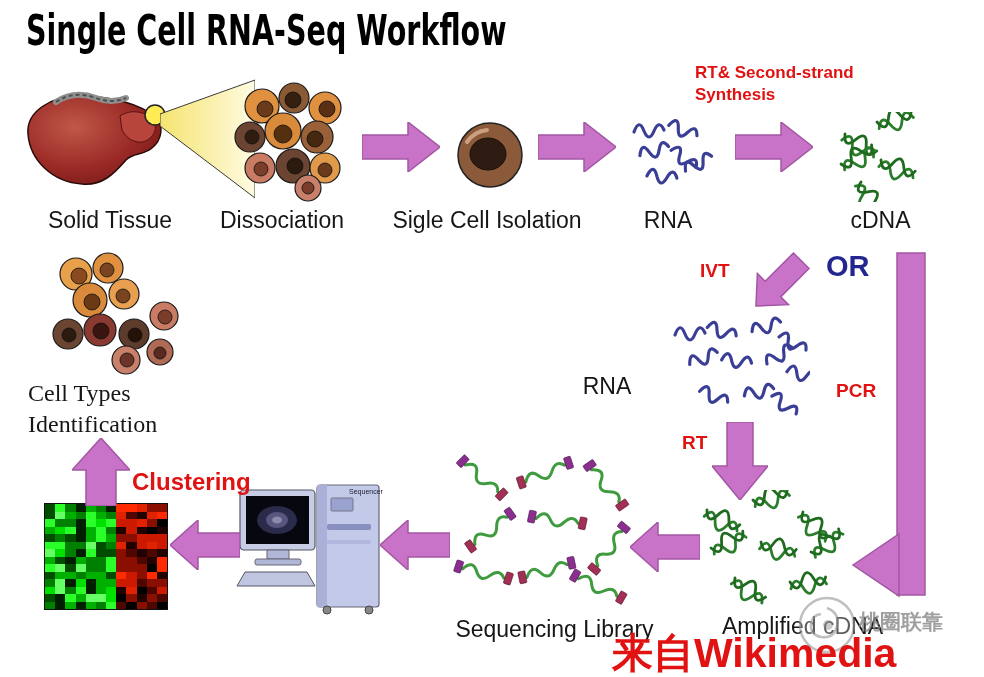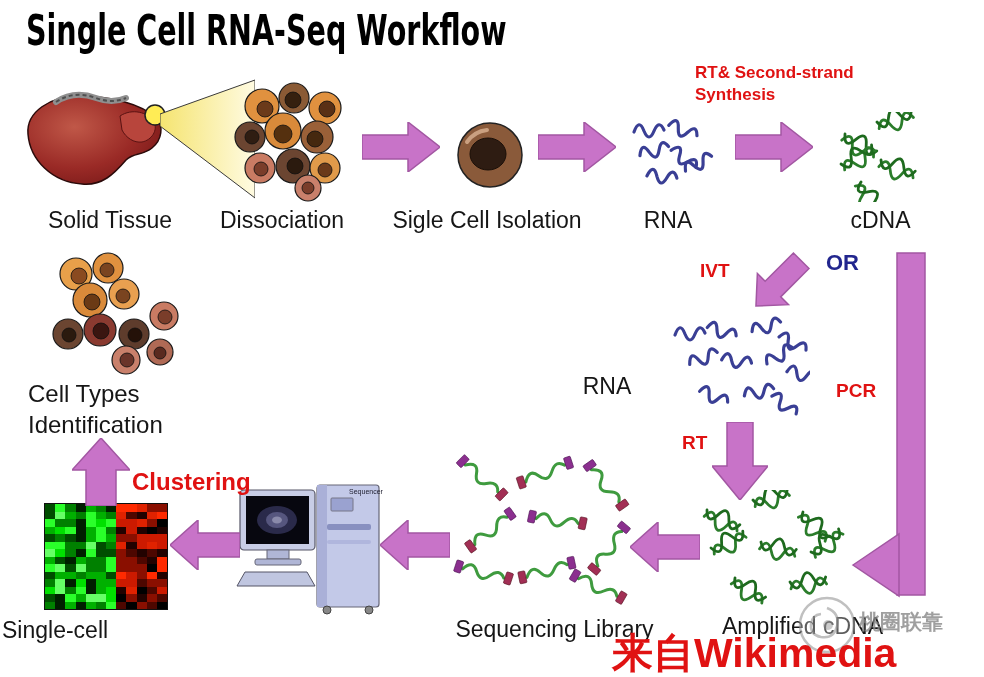--- a/index.html
+++ b/index.html
@@ -6,21 +6,21 @@
   .stage{position:relative;width:984px;height:677px;background:#fff;overflow:hidden;
          font-family:"Liberation Sans",sans-serif;}
   .abs{position:absolute;}
   .title{font-family:"DejaVu Sans",sans-serif;font-weight:800;font-size:42px;color:#000;
          white-space:nowrap;transform:scaleX(.68);transform-origin:left top;letter-spacing:0;}
   .lbl{font-size:23px;color:#161616;line-height:29px;}
   .lbl.big{font-size:24px;line-height:31px;}
   .center{text-align:center;}
   .red-lbl{color:var(--red);font-weight:bold;font-size:19px;white-space:nowrap;}
   .red-lbl.small{font-size:17px;line-height:22px;}
-  .navy-lbl{color:var(--navy);font-weight:bold;font-size:22px;}
+  .navy-lbl{color:var(--navy);font-weight:bold;font-size:29px;}
   .arrow-fill{fill:var(--arrow);stroke:var(--arrow-stroke);stroke-width:1.5px;}
   .rna-squig{stroke:var(--rna-blue);stroke-width:3.2;fill:none;stroke-linecap:round;}
   .dna-squig{stroke:var(--dna-green);stroke-width:2.8;fill:none;stroke-linecap:round;}
   .dna-squig.dark{stroke:#1e6a1e;}
   .lib-wave{stroke:#3f9b3f;stroke-width:3;fill:none;stroke-linecap:round;}
   .lib-capA{fill:#8b2f8f;stroke:#4a1050;stroke-width:.6;}
   .lib-capB{fill:#a22f55;stroke:#55101f;stroke-width:.6;}
   .cellb{stroke:#1a1a1a;stroke-width:1.2;}
   .celln{stroke:#101010;stroke-width:.8;}
   .heatmap{display:grid;grid-template-columns:repeat(12,1fr);grid-auto-rows:1fr;
@@ -493,21 +493,20 @@
       <div style="background: rgb(0, 176, 0);"></div>
       <div style="background: rgb(0, 128, 0);"></div>
       <div style="background: rgb(42, 255, 42);"></div>
       <div style="background: rgb(77, 7, 0);"></div>
       <div style="background: rgb(0, 0, 0);"></div>
       <div style="background: rgb(138, 15, 0);"></div>
       <div style="background: rgb(77, 7, 0);"></div>
       <div style="background: rgb(0, 0, 0);"></div>
     </div>
   <div class="abs lbl" style="left:2px;top:616px;width:250px;">
-    <div>Single-cell</div>
   </div>
 
   <svg class="abs" style="left:72px;top:438px;" width="58" height="68">
     <polygon class="arrow-fill" points="29,0 58,32 44,32 44,68 14,68 14,32 0,32"></polygon>
   </svg>
   <div class="abs red-lbl" style="left:132px;top:468px;font-size:24px;">Clustering</div>
 
   <svg class="abs" style="left:38px;top:252px;" width="145" height="130">
     <circle class="cellb" cx="38" cy="22" r="16" fill="#e8a04a"></circle>
       <circle class="celln" cx="41" cy="24" r="8" fill="#8a4a20"></circle>
@@ -523,21 +522,21 @@
       <circle class="celln" cx="63" cy="79" r="8" fill="#3a1510"></circle>
     <circle class="cellb" cx="96" cy="82" r="15" fill="#5e3c2c"></circle>
       <circle class="celln" cx="97" cy="83" r="7" fill="#241108"></circle>
     <circle class="cellb" cx="126" cy="64" r="14" fill="#c97b63"></circle>
       <circle class="celln" cx="127" cy="65" r="7" fill="#7a3d2a"></circle>
     <circle class="cellb" cx="88" cy="108" r="14" fill="#c9806b"></circle>
       <circle class="celln" cx="89" cy="108" r="7" fill="#6b352a"></circle>
     <circle class="cellb" cx="122" cy="100" r="13" fill="#b06a55"></circle>
       <circle class="celln" cx="122" cy="101" r="6" fill="#5a2a1f"></circle>
   </svg>
-  <div class="abs lbl big" style="left:28px;top:378px;width:200px;">
+  <div class="abs lbl big" style="left:28px;top:378px;width:200px;font-family:Liberation Serif, serif;">
     <div>Cell Types</div>
     <div>Identification</div>
   </div>
 
   <div class="abs" style="left:795px;top:592px;width:175px;height:66px;">
     <svg class="abs" style="left:0;top:0;" width="66" height="66">
       <circle cx="32" cy="33" r="27" fill="rgba(255,255,255,0.30)" stroke="rgba(140,140,140,0.55)" stroke-width="2.5"></circle>
       <path d="M32,16 q13,5 10,18 q-3,13 -16,11 q-11,-2 -10,-13 q1,-9 10,-10" fill="none" stroke="rgba(140,140,140,0.55)" stroke-width="2.5"></path>
       <circle cx="33" cy="33" r="5" fill="rgba(140,140,140,0.45)"></circle>
     </svg>

